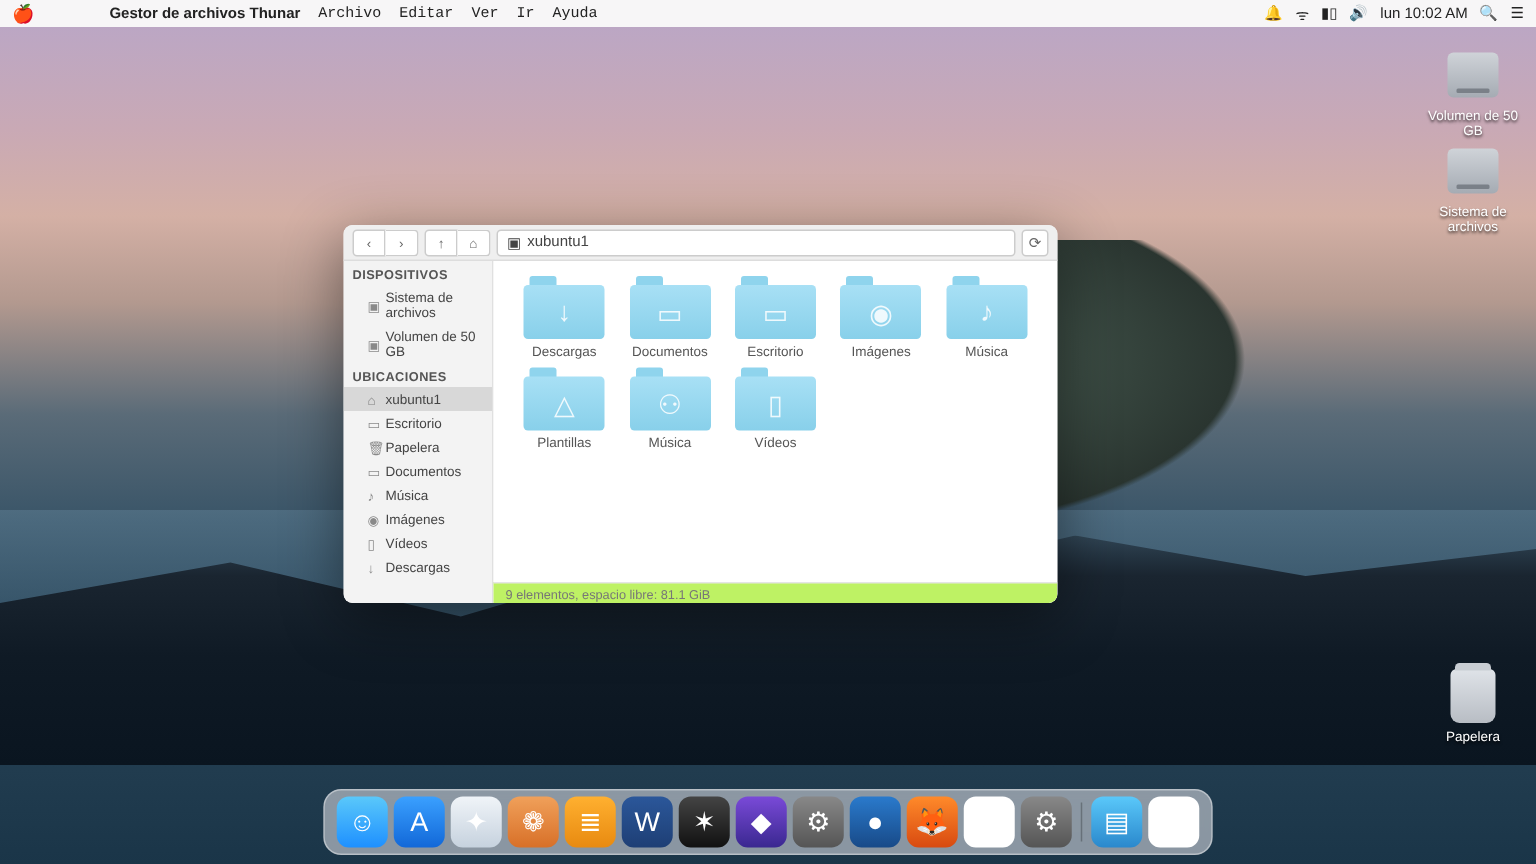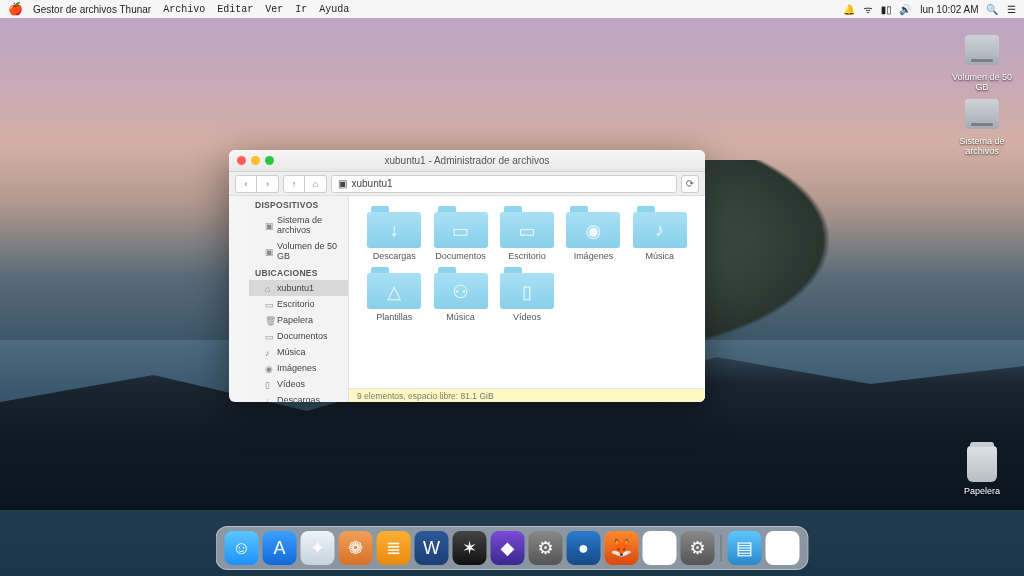--- a/index.html
+++ b/index.html
@@ -17,21 +17,21 @@
     clip-path: polygon(0 40%, 15% 25%, 30% 45%, 45% 20%, 55% 35%, 70% 15%, 85% 30%, 100% 20%, 100% 100%, 0 100%);
   }
   .water { position:absolute; left:0; right:0; top:340px; height:170px;
     background: linear-gradient(180deg,#5a7a8f 0%,#3a5a70 40%,#2a4560 100%); opacity:.6; }
 
   
   .menubar { position:absolute; top:0; left:0; right:0; height:18px;
     background: rgba(250,250,250,0.95); display:flex; align-items:center;
     font-size:10px; color:#222; padding:0 8px; z-index:100; }
   .menubar .apple { font-size:12px; margin-right:10px; }
-  .menubar .app-name { font-weight:400; margin-right:12px; }
+  .menubar .app-name { font-weight:700; margin-right:12px;margin-left:40px; }
   .menubar .menu-item { margin-right:12px; cursor:default;font-family:Liberation Mono, monospace; }
   .menubar .spacer { flex:1; }
   .menubar .status { display:flex; align-items:center; gap:8px; }
   .menubar .status span { display:inline-flex; align-items:center; }
 
   
   .desktop-icon { position:absolute; width:64px; text-align:center; font-size:9px; color:#fff; text-shadow:0 1px 2px rgba(0,0,0,.8); }
   .desktop-icon .glyph { width:40px; height:40px; margin:0 auto 2px; display:flex; align-items:center; justify-content:center; }
   .drive { background:linear-gradient(#cfd3d8,#a5abb3); border-radius:4px; width:34px; height:30px; margin:auto; position:relative; }
   .drive::after{content:"";position:absolute;bottom:3px;left:6px;right:6px;height:3px;background:#7a8088;border-radius:1px;}
@@ -59,36 +59,36 @@
   .toolbar { height:24px; background:#efefef; border-bottom:1px solid #ddd; display:flex; align-items:center; padding:0 6px; gap:4px; }
   .tool-btn { width:22px; height:18px; background:#fff; border:1px solid #ccc; border-radius:3px;
     display:flex;align-items:center;justify-content:center;font-size:9px;color:#666;}
   .tool-group{display:flex;}
   .tool-group .tool-btn:first-child{border-radius:3px 0 0 3px;}
   .tool-group .tool-btn:last-child{border-radius:0 3px 3px 0;border-left:none;}
   .path-bar { flex:1; height:18px; background:#fff; border:1px solid #ccc; border-radius:3px;
     display:flex; align-items:center; padding:0 6px; font-size:10px; color:#444; gap:4px;}
   .refresh-btn{width:18px;height:18px;background:#fff;border:1px solid #ccc;border-radius:3px;display:flex;align-items:center;justify-content:center;font-size:10px;color:#666;}
 
-  .body { flex:1; display:flex; overflow:hidden;padding-left:20px; }
+  .body { flex:1; display:flex; overflow:hidden; }
   .sidebar { width:100px; background:#f3f3f3; border-right:1px solid #e0e0e0; font-size:9px; overflow-y:auto;}
   .side-header { font-weight:700; color:#555; padding:4px 6px 2px; font-size:8.5px; letter-spacing:.3px;}
   .side-item { padding:3px 6px 3px 16px; color:#444; display:flex; align-items:center; gap:4px; cursor:default;}
   .side-item.selected { background:#d8d8d8; }
   .side-icon{width:8px;height:8px;display:inline-block;opacity:.6;}
 
   .content { flex:1; background:#fff; display:flex; flex-direction:column; }
   .grid { flex:1; padding:10px 14px; display:grid; grid-template-columns:repeat(5,1fr); gap:6px 4px; align-content:start;}
   .folder { text-align:center; font-size:9px; color:#555; cursor:default;}
   .folder-icon { width:54px; height:42px; margin:0 auto 3px; position:relative; }
   .ftab{position:absolute;top:0;left:4px;width:18px;height:8px;background:#8fd4ed;border-radius:2px 2px 0 0;}
   .fbody{position:absolute;top:6px;left:0;right:0;bottom:0;background:linear-gradient(#a8e0f5,#88d0ea);border-radius:3px;}
   .fglyph{position:absolute;top:14px;left:0;right:0;text-align:center;font-size:18px;color:rgba(255,255,255,.85);}
 
-  .statusbar { height:14px; background:#fef9c3; border-top:1px solid #e5e5e5; font-size:8.5px; color:#777; padding:0 8px; display:flex; align-items:center;}
+  .statusbar { height:14px; background:#bef264; border-top:1px solid #e5e5e5; font-size:8.5px; color:#777; padding:0 8px; display:flex; align-items:center;}
 </style>
 </head>
 <body>
 
 <div class="wallpaper">
   <div class="water"></div>
   <div class="island"></div>
   <div class="rocks"></div>
 </div>
 
@@ -125,28 +125,20 @@
   <div>Sistema de archivos</div>
 </div>
 <div class="desktop-icon" style="right:10px; bottom:80px;">
   <div class="glyph">
       <div class="trash-glyph"></div>
     </div>
   <div>Papelera</div>
 </div>
 
 <div class="window">
-  <div class="titlebar">
-    <div class="traffic">
-      <div class="tl red"></div>
-      <div class="tl yel"></div>
-      <div class="tl grn"></div>
-    </div>
-    <div class="title">xubuntu1 - Administrador de archivos</div>
-  </div>
   <div class="toolbar">
     <div class="tool-group">
       <div class="tool-btn">‹</div>
       <div class="tool-btn">›</div>
     </div>
     <div class="tool-group">
       <div class="tool-btn">↑</div>
       <div class="tool-btn">⌂</div>
     </div>
     <div class="path-bar">

